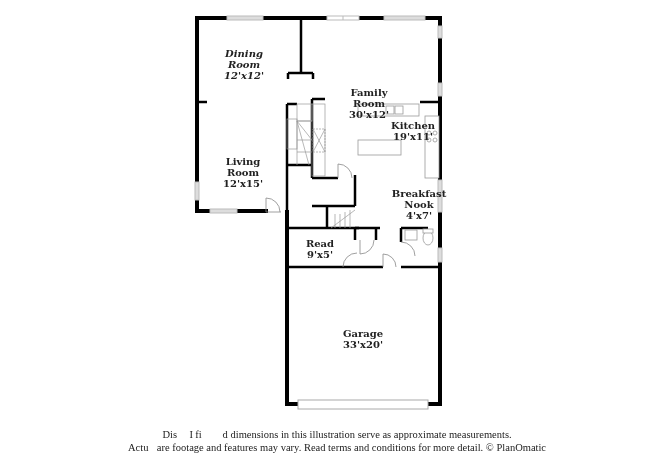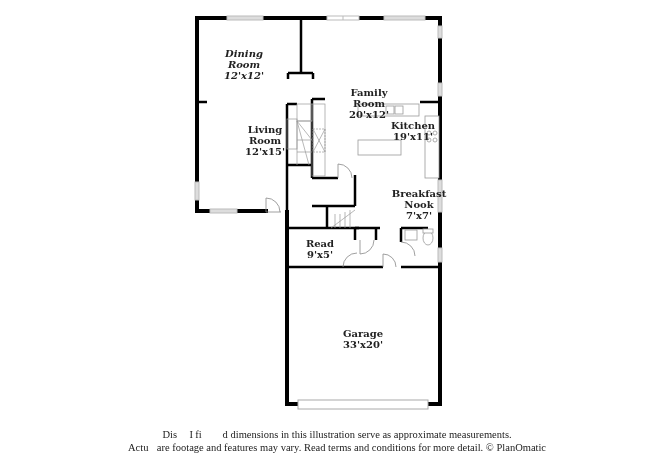--- a/index.html
+++ b/index.html
@@ -121,35 +121,35 @@
 </svg>
 
 <div class="room-label" style="left:244px; top:48px;font-style:italic;">
   <div>Dining</div>
   <div>Room</div>
   <div class="dim">12'x12'</div>
 </div>
 <div class="room-label" style="left:369px; top:47px;margin-top:40px;">
   <div>Family</div>
   <div>Room</div>
-  <div class="dim">20'x12'</div>
+  <div class="dim">30'x12'</div>
 </div>
 <div class="room-label" style="left:377px; top:120px;margin-left:36px;">
   <div>Kitchen</div>
   <div class="dim">19'x11'</div>
 </div>
-<div class="room-label" style="left:243px; top:124px;margin-left:22px;">
+<div class="room-label" style="left:243px; top:156px;">
   <div>Living</div>
   <div>Room</div>
   <div class="dim">12'x15'</div>
 </div>
 <div class="room-label" style="left:419px; top:188px;">
   <div>Breakfast</div>
   <div>Nook</div>
-  <div class="dim">7'x7'</div>
+  <div class="dim">4'x7'</div>
 </div>
 <div class="room-label" style="left:320px; top:238px;">
   <div>Read</div>
   <div class="dim">9'x5'</div>
 </div>
 <div class="room-label" style="left:363px; top:328px;">
   <div>Garage</div>
   <div class="dim">33'x20'</div>
 </div>
 

